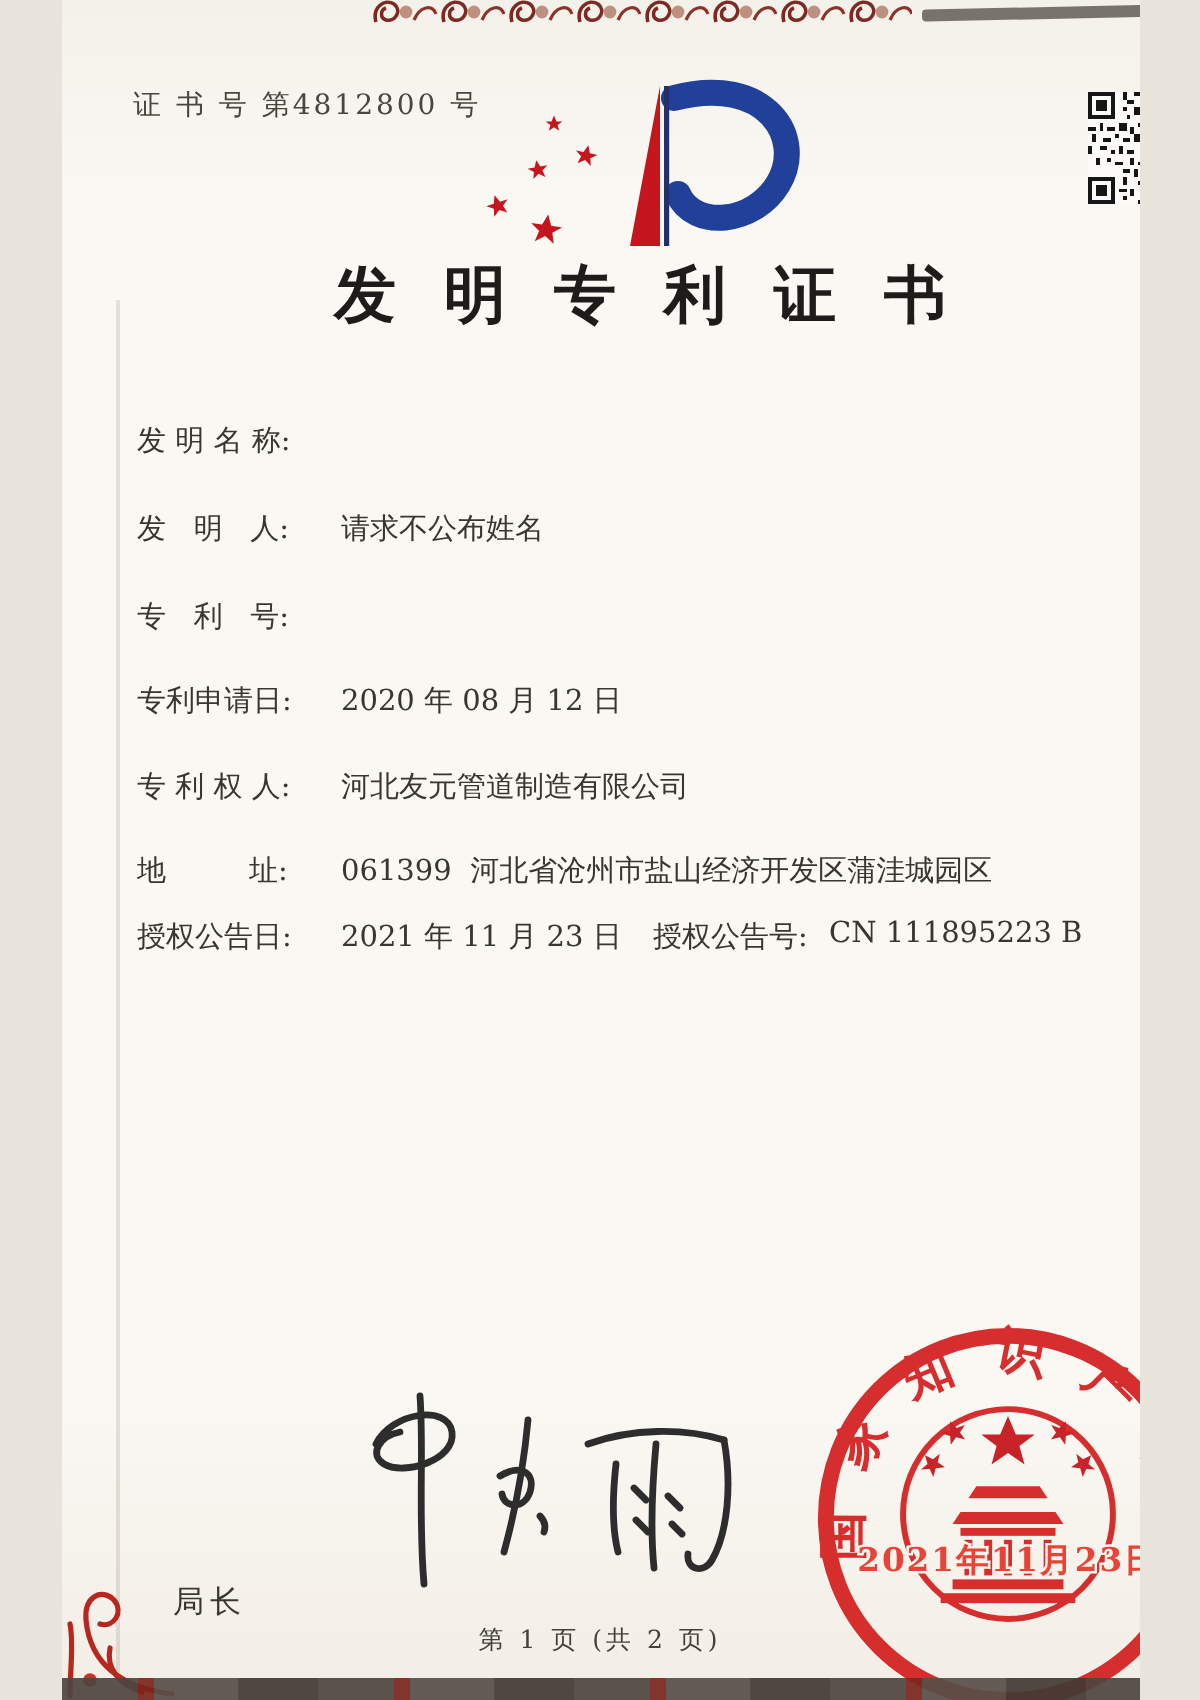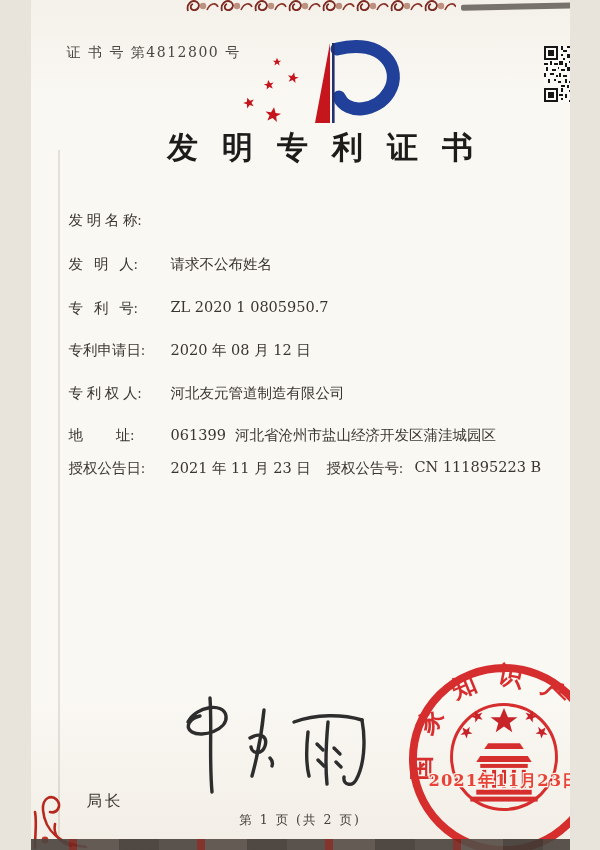--- a/index.html
+++ b/index.html
@@ -6,21 +6,21 @@
   .page{
     position:relative;width:539px;height:850px;margin:0 auto;overflow:hidden;
     background:linear-gradient(180deg,#f4f1ea 0%,#faf8f3 12%,#faf8f3 82%,#f2eee6 100%);
     font-family:"DejaVu Serif","Liberation Serif",serif;color:#3a3a3a;
   }
   .abs{position:absolute;}
   .cert-no{left:36px;top:44px;font-size:14px;letter-spacing:1.5px;white-space:pre;color:#4a463f;}
   .title{left:0;right:0;top:127px;text-align:center;font-size:31px;font-weight:bold;
          letter-spacing:24px;text-indent:24px;color:#1d1c1a;white-space:pre;margin-left:40px;}
   .field-row{position:absolute;left:38px;display:flex;font-size:14.5px;color:#39362f;}
-  .flabel{white-space:pre;min-width:102px;font-family:Liberation Serif, serif;}
+  .flabel{white-space:pre;min-width:102px;}
   .fvalue{white-space:pre;}
   .paras{left:36px;width:528px;top:497px;font-size:13.8px;line-height:20.6px;
          text-align:justify;color:#3e3b33;}
   .paras p{margin:0;text-indent:2em;}
   .paras p + p{margin-top:4px;}
   .signoff{left:56px;top:716px;font-size:15.5px;letter-spacing:3px;color:#3a372f;line-height:34px;white-space:pre;}
   .footer{left:0;right:0;top:812px;text-align:center;font-size:12.5px;letter-spacing:2px;color:#44413a;white-space:pre;}
   .topline{left:430px;top:3px;width:172px;height:6px;background:#59524d;opacity:.8;
            transform:rotate(-1.2deg);border-radius:2px;}
   .edge-l{left:27px;top:150px;width:2px;height:690px;background:rgba(125,110,95,.18);}
@@ -99,21 +99,20 @@
 
   <div class="field-row" style="top:211px">
     <span class="flabel">发 明 名 称:</span>
   </div>
   <div class="field-row" style="top:255px">
     <span class="flabel">发   明   人:</span>
     <span class="fvalue">请求不公布姓名</span>
   </div>
   <div class="field-row" style="top:299px">
     <span class="flabel">专   利   号:</span>
-    <span class="fvalue">ZL 2020 1 0805950.7</span>
   </div>
   <div class="field-row" style="top:341px">
     <span class="flabel">专利申请日:</span>
     <span class="fvalue">2020 年 08 月 12 日</span>
   </div>
   <div class="field-row" style="top:384px">
     <span class="flabel">专 利 权 人:</span>
     <span class="fvalue">河北友元管道制造有限公司</span>
   </div>
   <div class="field-row" style="top:426px">

